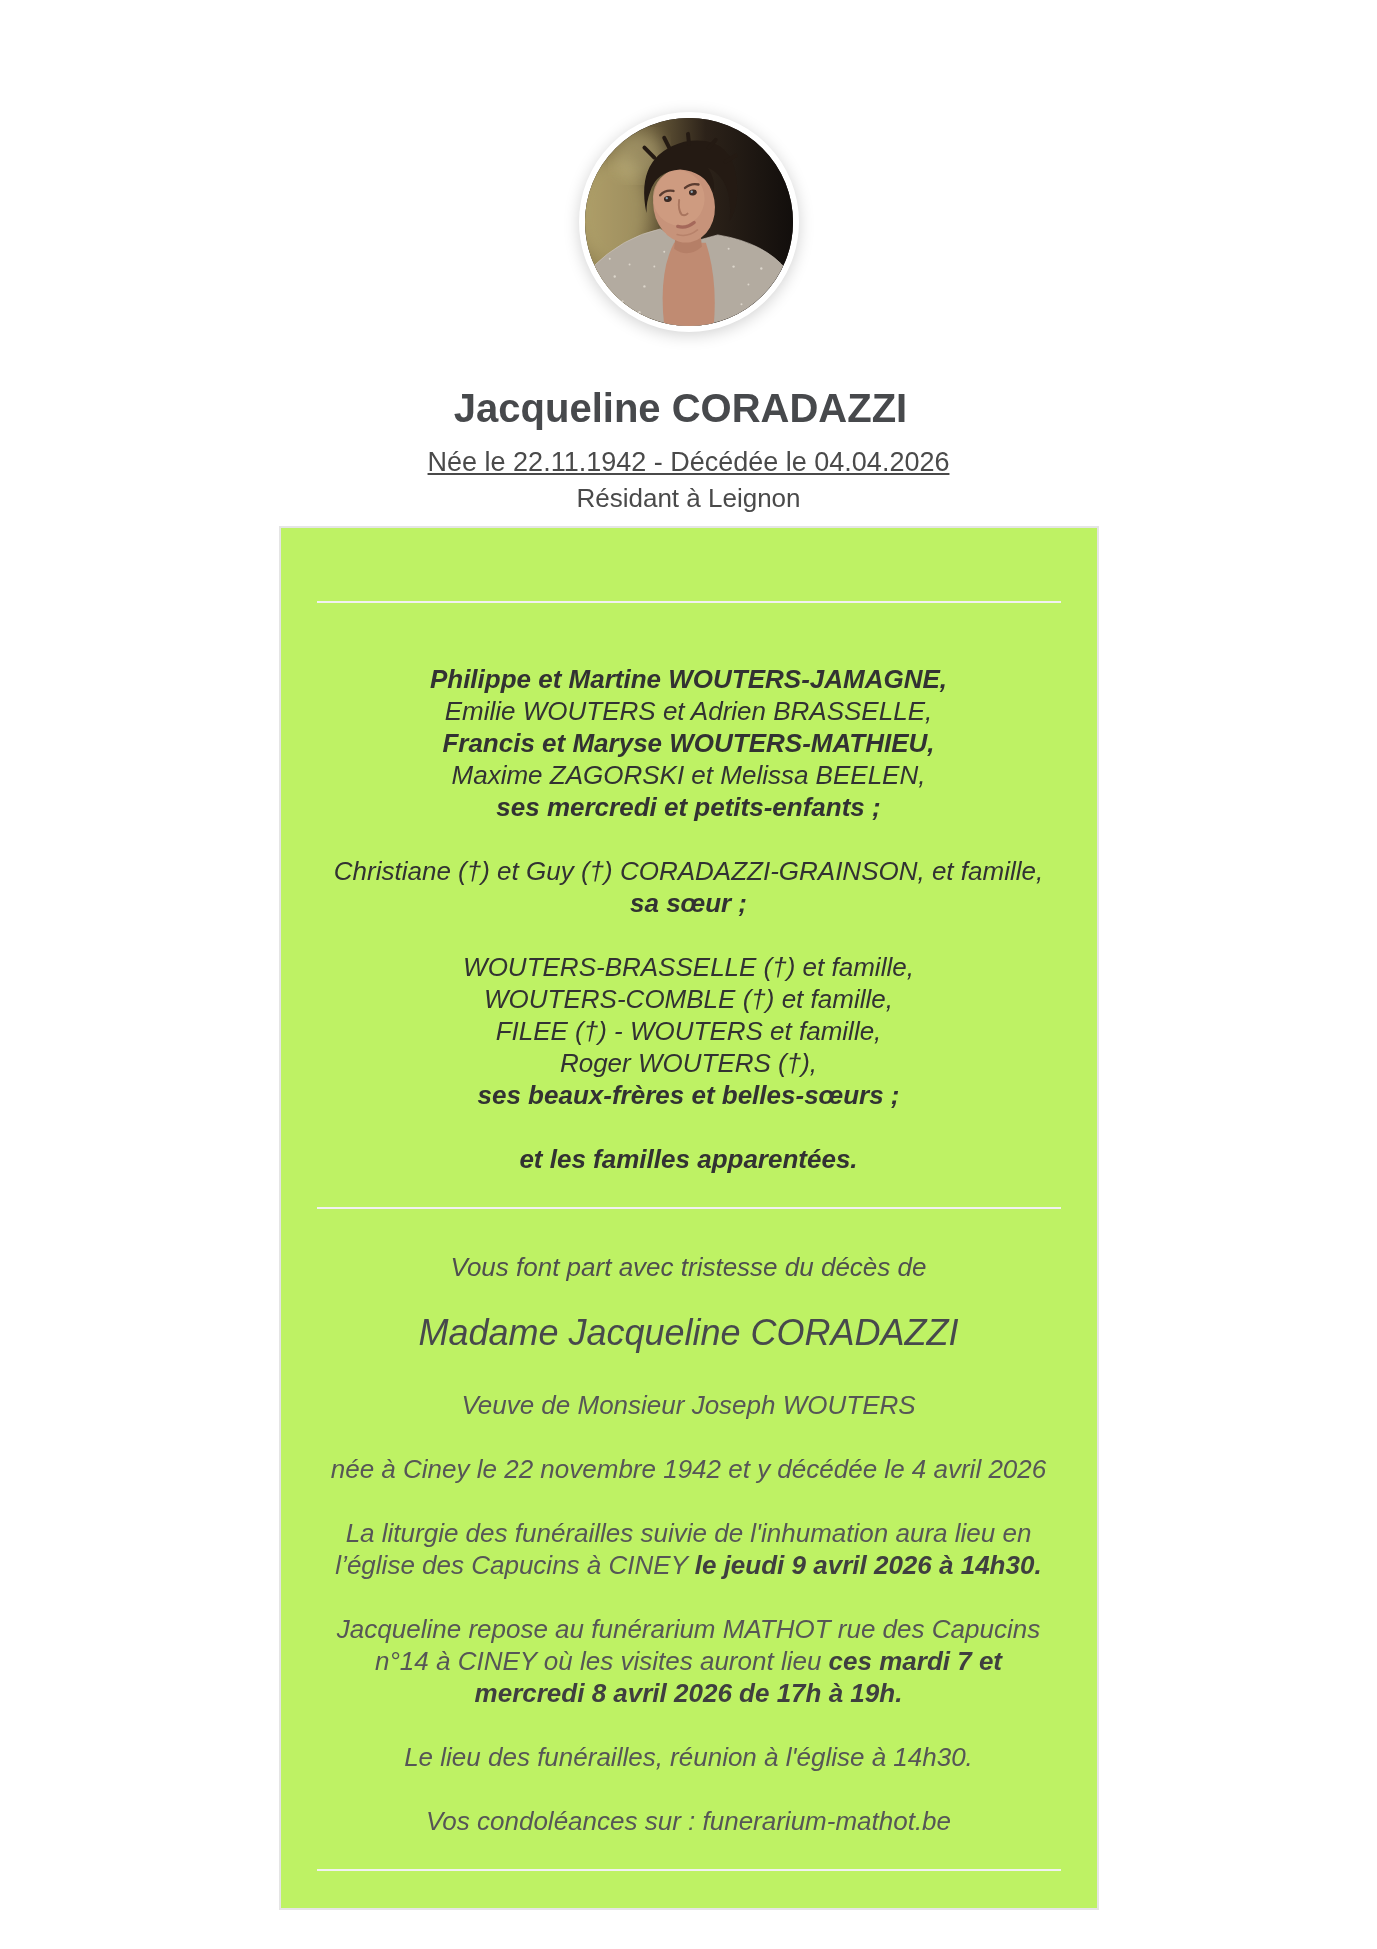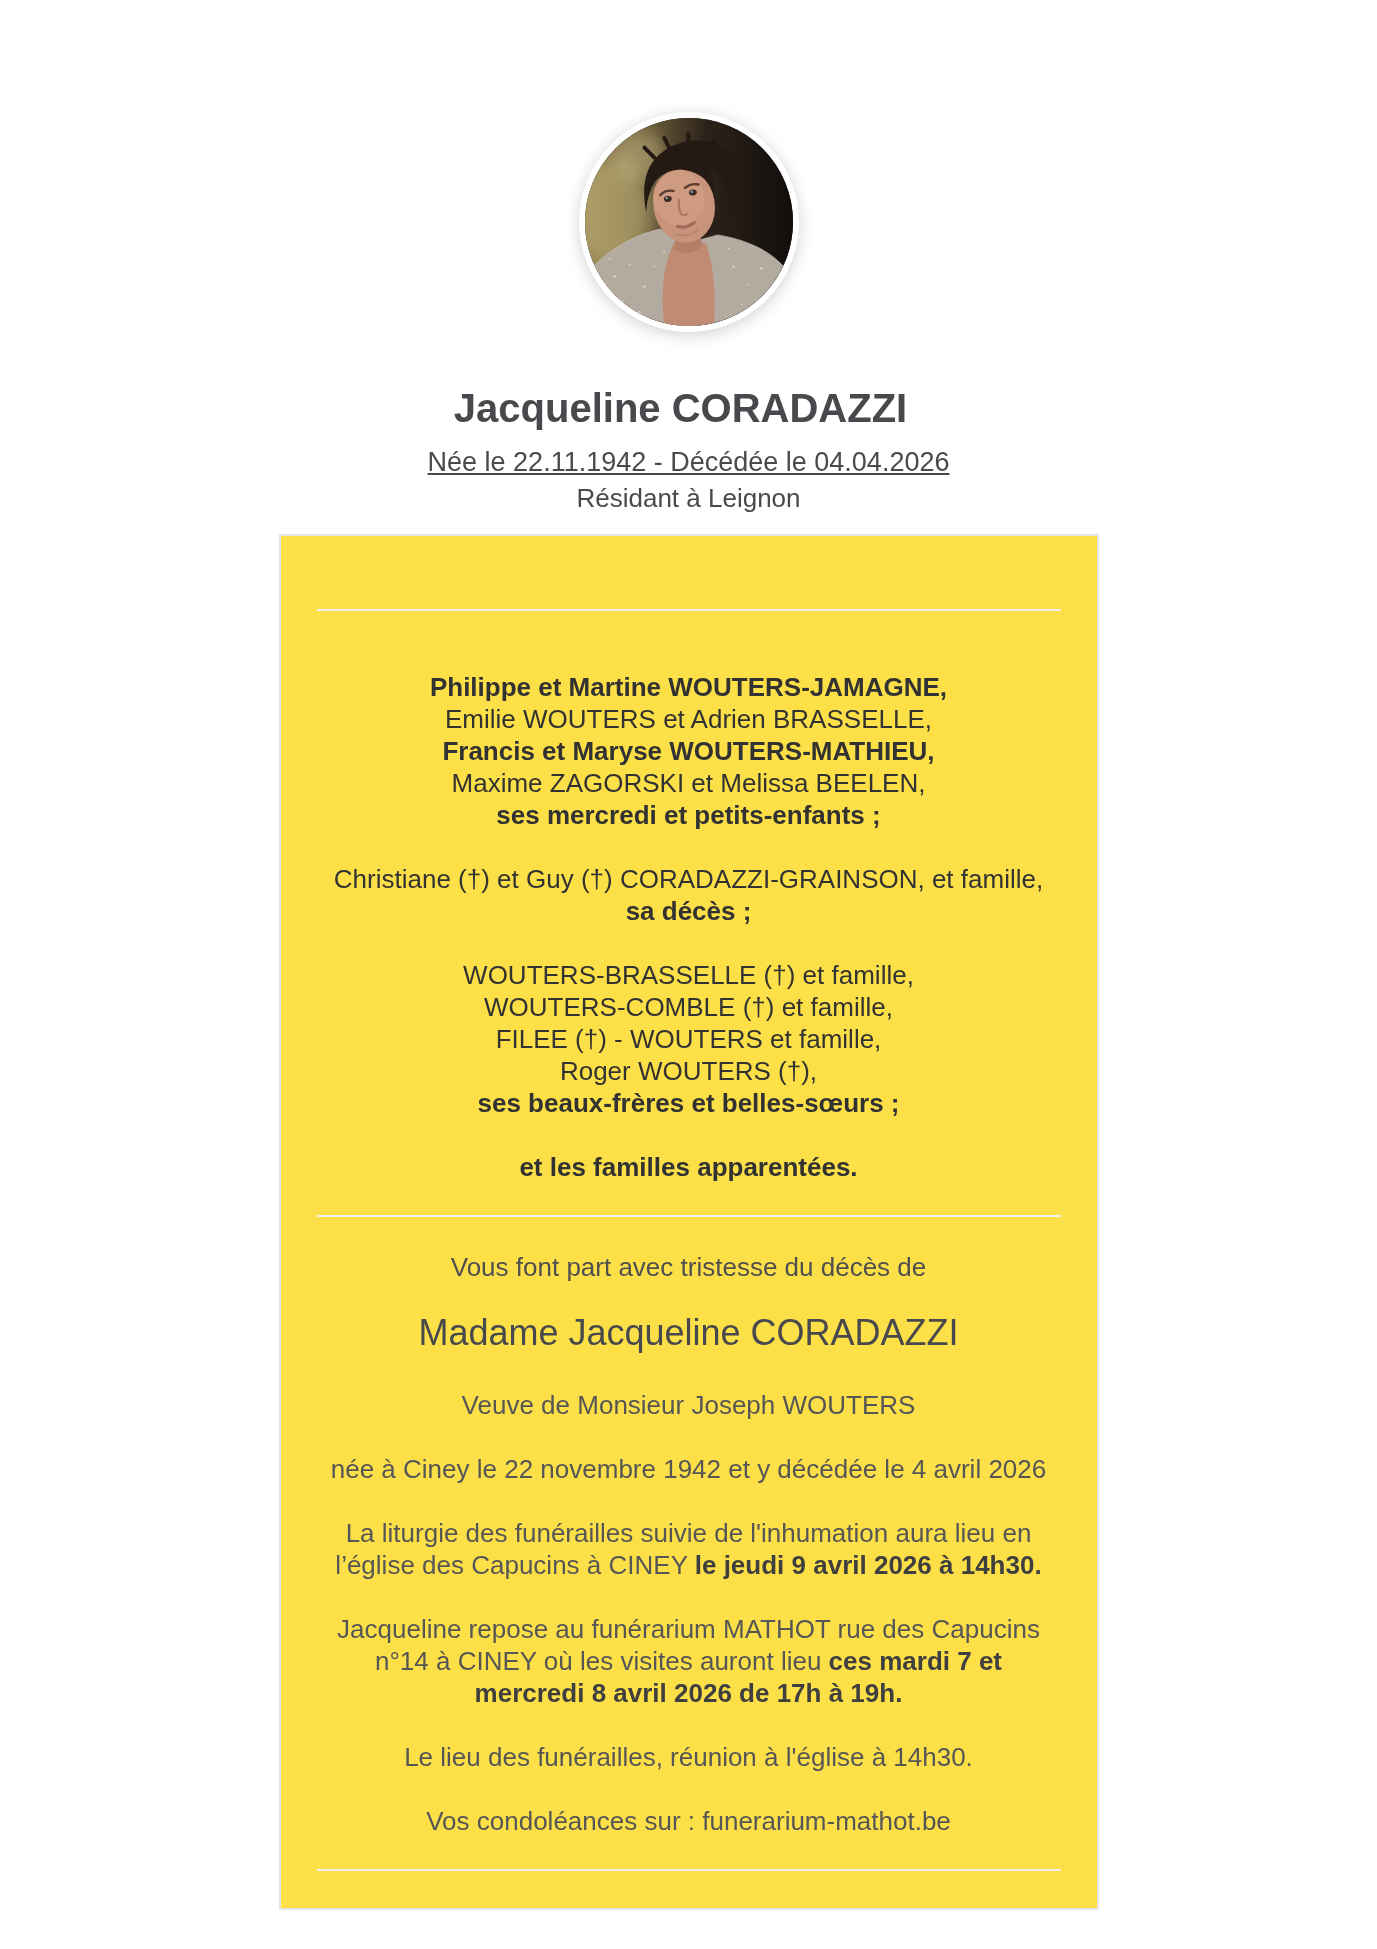--- a/index.html
+++ b/index.html
@@ -24,41 +24,42 @@
   .person-name{
     margin:52px 16px 0 0;
     font-size:40px;line-height:48px;font-weight:700;
     color:var(--text-title,#474747);
   }
   .person-dates{margin-top:14px;font-size:27px;line-height:32px;color:var(--text-body,#4a4a4a);text-decoration:underline;}
   .person-residence{margin-top:4px;font-size:26px;line-height:32px;color:var(--text-body,#4a4a4a);}
 
   
   .card{
-    width:816px;margin:20px auto 0 auto;
+    width:816px;margin:12px auto 0 auto;
     border:2px solid var(--card-border,#e5e5e5);
-    background:#fde047;
+    background:#bef264;
     padding-bottom:37px;
+    font-style:italic;
   }
   .divider{
     height:2px;background:var(--divider,#f1f1f1);
     margin:0 36px;border:0;
   }
   .divider.top{margin-top:73px;}
   .divider.mid{margin-top:8px;}
   .divider.bottom{margin-top:32px;}
 
   
   .family{margin-top:60px;font-size:26px;line-height:32px;color:var(--text-family,#323232);}
   .family-group{margin-bottom:32px;}
   .family-line{white-space:nowrap;}
   .bold{font-weight:700;}
 
   
-  .announcement{padding-top:8px;font-size:26px;line-height:32px;color:var(--text-ann,#565656);text-align:center;}
+  .announcement{padding-top:16px;font-size:26px;line-height:32px;color:var(--text-ann,#565656);text-align:center;}
   .announcement p{margin:32px auto 0 auto;max-width:724px;}
   .ann-intro{margin-top:26px !important;color:#4f4f4f;}
   .deceased-title{
     margin:26px auto 0 auto;
     font-size:36px;line-height:48px;font-weight:400;
     color:var(--text-title,#46494d);
   }
   .announcement .bold{color:#3f3f3f;}
 </style>
 </head>
@@ -142,21 +143,21 @@
   <div class="family center">
       <div class="family-group">
         <div class="family-line bold">Philippe et Martine WOUTERS-JAMAGNE,</div>
         <div class="family-line">Emilie WOUTERS et Adrien BRASSELLE,</div>
         <div class="family-line bold">Francis et Maryse WOUTERS-MATHIEU,</div>
         <div class="family-line">Maxime ZAGORSKI et Melissa BEELEN,</div>
         <div class="family-line bold">ses mercredi et petits-enfants ;</div>
       </div>
       <div class="family-group">
         <div class="family-line">Christiane (†) et Guy (†) CORADAZZI-GRAINSON, et famille,</div>
-        <div class="family-line bold">sa décès ;</div>
+        <div class="family-line bold">sa sœur ;</div>
       </div>
       <div class="family-group">
         <div class="family-line">WOUTERS-BRASSELLE (†) et famille,</div>
         <div class="family-line">WOUTERS-COMBLE (†) et famille,</div>
         <div class="family-line">FILEE (†) - WOUTERS et famille,</div>
         <div class="family-line">Roger WOUTERS (†),</div>
         <div class="family-line bold">ses beaux-frères et belles-sœurs ;</div>
       </div>
       <div class="family-group">
         <div class="family-line bold">et les familles apparentées.</div>

